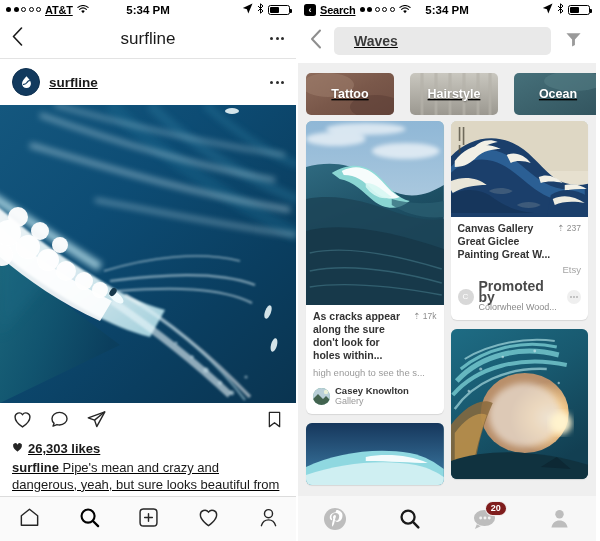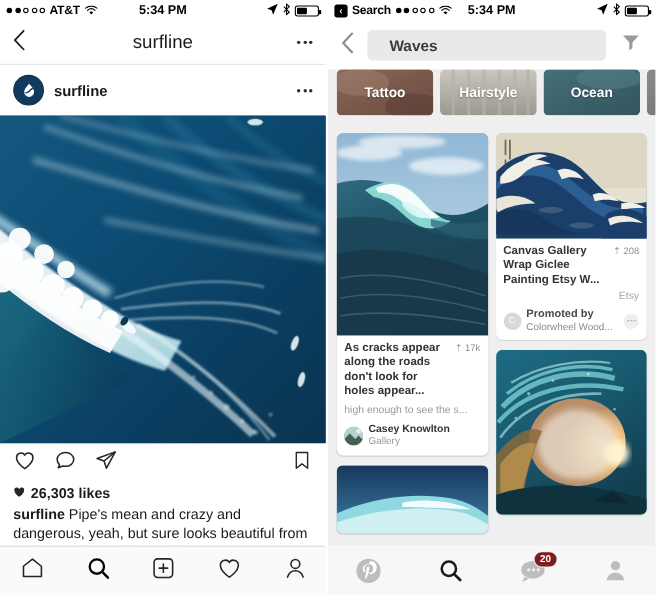--- a/index.html
+++ b/index.html
@@ -6,21 +6,21 @@
   html,body { width:600px; height:541px; }
   body {
     font-family:"Liberation Sans", sans-serif;
     background:#ffffff;
     overflow:hidden;
     -webkit-font-smoothing:antialiased;
   }
   .app { width:600px; height:541px; display:flex; background:#fff; }
 
   
-  .phone { width:298px; height:541px; position:relative; overflow:hidden; background:#fff; }
+  .phone { width:298px; height:541px; position:relative; overflow:hidden; background:#fff;text-decoration:underline; }
   .phone.left { border-right:2px solid #ffffff; }
 
   
   .statusbar {
     height:19px; display:flex; align-items:center;
     font-size:11px; font-weight:bold; color:#000;
     padding:0 6px; background:#fff; position:relative;
   }
   .sb-left { display:flex; align-items:center; gap:4px; }
   .dots { display:flex; align-items:center; gap:2.5px; }
@@ -81,22 +81,22 @@
   .pin-search-row { height:44px; display:flex; align-items:center; padding:0 8px; gap:8px; background:#fff; }
   .pin-back { padding:0 4px; }
   .pin-field {
     flex:1; height:28px; background:#e9e9e9; border-radius:5px;
     display:flex; align-items:center; padding:0 20px;
     font-size:14px; font-weight:bold; color:#3b3b3b;
   }
   .pin-filter { padding:0 6px; }
 
   .pin-chips {
-    height:52px; background:#efefef; display:flex; align-items:flex-start;
-    gap:6px; padding:0 8px; overflow:hidden;
+    height:52px; background:#efefef; display:flex; align-items:flex-end;
+    gap:16px; padding:0 8px; overflow:hidden;
   }
   .chip {
     height:42px; min-width:88px; border-radius:5px; position:relative;
     display:flex; align-items:center; justify-content:center; overflow:hidden;
     flex:0 0 auto;
   }
   .chip span { color:#fff; font-size:12.5px; font-weight:bold; z-index:2; text-shadow:0 1px 1.5px rgba(0,0,0,.35); }
   .chip .bg { position:absolute; inset:0; }
 
   .pin-grid {
@@ -115,21 +115,21 @@
   .pin-source { font-size:9.5px; color:#a5a5a5; margin-top:3px;text-align:right; }
   .pin-user { display:flex; align-items:center; gap:5px; margin-top:6px; }
   .pin-useravatar { width:17px; height:17px; border-radius:50%; overflow:hidden; background:#6a8; flex:0 0 auto; position:relative; }
   .pin-username { font-size:9.5px; font-weight:bold; color:#333; line-height:11px; }
   .pin-usersub { font-size:9px; color:#999; line-height:11px; }
   .promo-row { display:flex; align-items:center; gap:5px; margin-top:6px; }
   .promo-av {
     width:16px; height:16px; border-radius:50%; background:#d8d8d8; color:#fff;
     font-size:8px; display:flex; align-items:center; justify-content:center; flex:0 0 auto;
   }
-  .promo-t1 { font-size:10px; font-weight:bold; color:#4a4a4a; line-height:10.5px; }
+  .promo-t1 { font-size:14px; font-weight:bold; color:#4a4a4a; line-height:10.5px; }
   .promo-t2 { font-size:9px; color:#8a8a8a; line-height:10.5px; }
   .promo-more {
     margin-left:auto; width:14px; height:14px; border-radius:50%; background:#efefef;
     display:flex; align-items:center; justify-content:center; gap:1.2px;
   }
   .promo-more i { width:1.8px; height:1.8px; background:#b5b5b5; border-radius:50%; display:block; }
 
   .pin-tabbar {
     position:absolute; bottom:0; left:0; width:298px; height:45px;
     background:rgba(247,247,247,0.93);
@@ -531,21 +531,21 @@
               <g opacity="0.3" stroke="#6fb7c4" fill="none" stroke-width="1.4">
                 <path d="M4 132 C40 124 90 134 136 148"></path>
                   <path d="M4 150 C44 142 92 150 136 162"></path>
                 <path d="M4 166 C44 160 92 166 136 174"></path>
               </g>
               <path d="M86 78 C100 82 118 84 138 80 L138 96 C116 98 98 92 86 84 Z" fill="#2b5f72" opacity="0.7"></path>
             </svg>
           </div>
           <div class="pin-body">
             <div class="pin-title-row">
-              <span class="pin-title">As cracks appear along the roads don't look for holes appear...</span>
+              <span class="pin-title">As cracks appear along the sure don't look for holes within...</span>
               <span class="pin-saves">⇡ <span>17k</span></span>
             </div>
             <div class="pin-sub">high enough to see the s...</div>
             <div class="pin-user">
               <span class="pin-useravatar">
                 <svg width="17" height="17" viewBox="0 0 17 17">
                     <rect width="17" height="17" fill="#b9cfd8"></rect>
                     <path d="M0 11 5 6l5 5 3-3 4 4v5H0z" fill="#42634f"></path>
                     <circle cx="13" cy="4" r="2.2" fill="#e8f0d8"></circle>
                   </svg>
@@ -611,22 +611,22 @@
 
               <g fill="#4a4638" opacity="0.75">
                 <rect x="8" y="6" width="1.6" height="14"></rect>
                   <rect x="12" y="6" width="1.6" height="18"></rect>
                 <rect x="8" y="24" width="1.6" height="8"></rect>
               </g>
             </svg>
           </div>
           <div class="pin-body">
             <div class="pin-title-row">
-              <span class="pin-title">Canvas Gallery Wrap Giclee Painting Etsy W...</span>
-              <span class="pin-saves">⇡ <span>208</span></span>
+              <span class="pin-title">Canvas Gallery Great Giclee Painting Great W...</span>
+              <span class="pin-saves">⇡ <span>237</span></span>
             </div>
             <div class="pin-source">Etsy</div>
             <div class="promo-row">
               <span class="promo-av">C</span>
               <span>
                 <span class="promo-t1" style="display:block">Promoted by</span>
                 <span class="promo-t2" style="display:block">Colorwheel Wood...</span>
               </span>
               <span class="promo-more">
                   <i></i>

